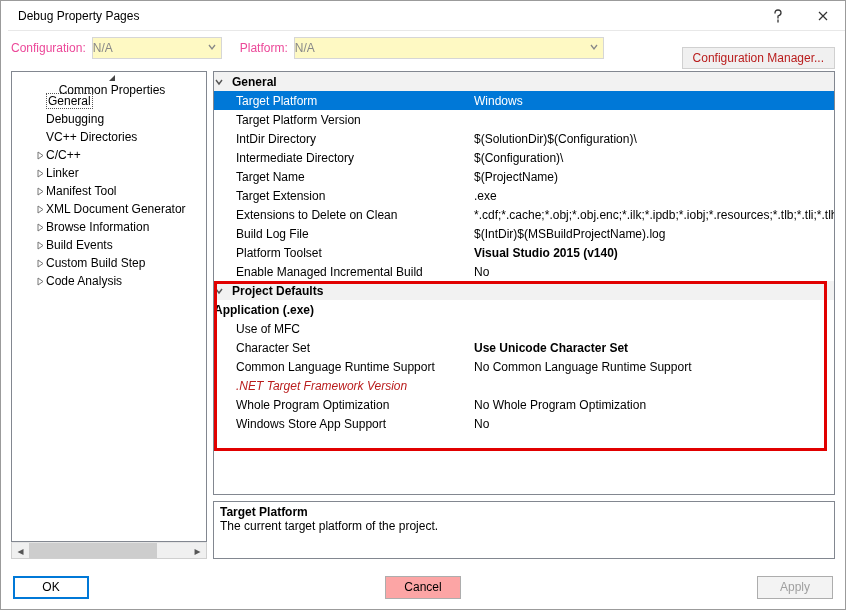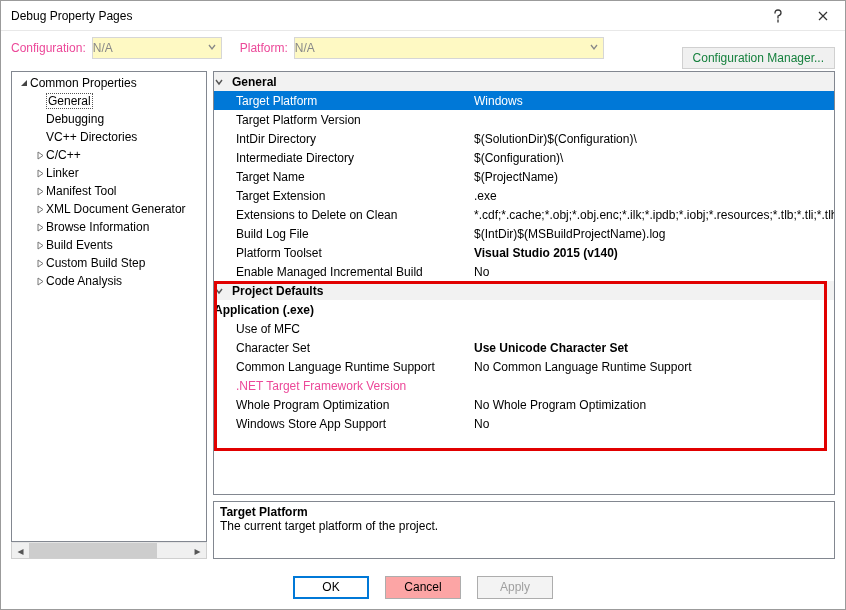--- a/index.html
+++ b/index.html
@@ -1,55 +1,55 @@
 <!DOCTYPE html>
 <html><head>
 <meta charset="utf-8">
 <style>
   * { box-sizing: border-box; font-family: "Segoe UI", Tahoma, sans-serif; font-size: 12px; }
   html, body { margin: 0; padding: 0; }
   .window { width: 846px; height: 610px; background: #fff; border: 1px solid #9b9b9b; position: relative; display: flex; flex-direction: column; }
-  .titlebar { height: 30px; display: flex; align-items: center; padding-left: 10px; border-bottom: 1px solid #e8e8e8; }
+  .titlebar { height: 30px; display: flex; align-items: center; padding-left: 10px; border-bottom: 1px solid #e8e8e8; margin-left: 7px; }
   .titlebar .title { flex: 1; color: #000; }
   .titlebar .tb-btn { width: 45px; height: 30px; display: flex; align-items: center; justify-content: center; color: #333; }
   .config-row { height: 34px; display: flex; align-items: center; padding: 0 10px; gap: 6px; background:#fff;}
   .config-row label { color: #ec4899; }
   .config-row .dd { height: 22px; border: 1px solid #d6d6d6; background: #fef9c3; color: #888; display: flex; align-items: center; padding: 0 0; position: relative; }
   .config-row .dd .chev { position:absolute; right:4px; top:4px; }
-  .config-row .cfg-mgr { height: 22px; border: 1px solid #d0d0d0; background: #f0f0f0; color: #15803d; padding: 0 10px; margin-top: 19px; }
+  .config-row .cfg-mgr { height: 22px; border: 1px solid #d0d0d0; background: #f0f0f0; color: #b91c1c; padding: 0 10px; margin-top: 19px; }
   .body { flex: 1; display: flex; padding: 6px 10px; gap: 6px; min-height:0;}
   .tree-wrap { width: 196px; display:flex; flex-direction:column;}
   .tree { flex:1; border: 1px solid #828790; background: #fff; overflow: hidden; padding-top:2px;}
   .tree-node { height: 18px; display: flex; align-items: center; white-space: nowrap; }
-  .tree-node.lvl0 { padding-left: 6px; }
+  .tree-node.lvl0 { padding-left: 6px; flex-direction: column; }
   .tree-node.lvl1 { padding-left: 34px; }
   .tree-node.lvl1.has-exp { padding-left: 22px; }
   .tree-node .exp { width: 12px; display:inline-flex; justify-content:center; color:#555;}
   .tree-node.selected { color:#000; }
   .tree-node.selected .lbl { border:1px dotted #555; padding:0 1px;}
   .hscroll { height:17px; border:1px solid #cfcfcf; border-top:1px solid #e4e4e4; background:#f0f0f0; display:flex; align-items:center;}
   .hscroll .arrow{width:17px;text-align:center;color:#555;}
   .hscroll .track{flex:1;position:relative;height:100%;}
   .hscroll .thumb{position:absolute;left:0;top:0;height:100%;width:80%;background:#cdcdcd;}
   .right { flex: 1; display: flex; flex-direction: column; gap: 6px; min-width:0;}
   .grid { flex: 1; border: 1px solid #828790; background: #fff; overflow: hidden; position:relative;}
   .grid-inner{position:absolute; inset:0; overflow:hidden;}
   .grid-row { height: 19px; display: flex; align-items: center; }
   .grid-row.header { background: #f2f2f2; font-weight: bold; }
   .grid-row.header .exp { width: 18px; text-align: center; color: #555; }
   .grid-row.prop .nm { padding-left: 22px; }
   .grid-row .nm { width: 260px; min-width:260px; overflow: hidden; white-space: nowrap; }
   .grid-row .val { flex: 1; overflow: hidden; white-space: nowrap; padding-right:4px;}
   .grid-row.selected { background: #0078d7; color: #fff; }
   .grid-row.bold .val { font-weight: bold; }
-  .grid-row.disabled .nm { color: #ec4899; }
+  .grid-row.disabled .nm { color: #b91c1c; font-style: italic; }
   .redbox { position: absolute; border: 3px solid #e10000; pointer-events:none;}
   .desc { height: 58px; border: 1px solid #828790; background: #fff; padding: 3px 6px; }
   .desc .hd { font-weight: bold; }
-  .footer { height: 44px; display: flex; align-items: center; justify-content: center; gap: 16px; padding: 0 12px; }
+  .footer { height: 44px; display: flex; align-items: center; justify-content: space-between; gap: 16px; padding: 0 12px; }
   .btn { height: 23px; min-width: 76px; border: 1px solid #adadad; background: #fca5a5; color: #000; }
   .btn.default { background:#fff; border:2px solid #0078d7;}
   .btn.disabled { color:#a0a0a0; background:#f3f3f3;}
   svg{display:block;}
 </style>
 </head>
 <body>
 
 <div class="window">
 

